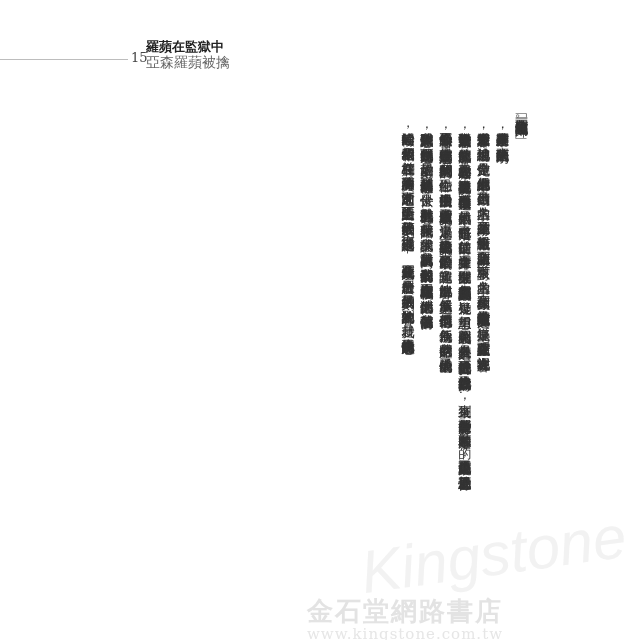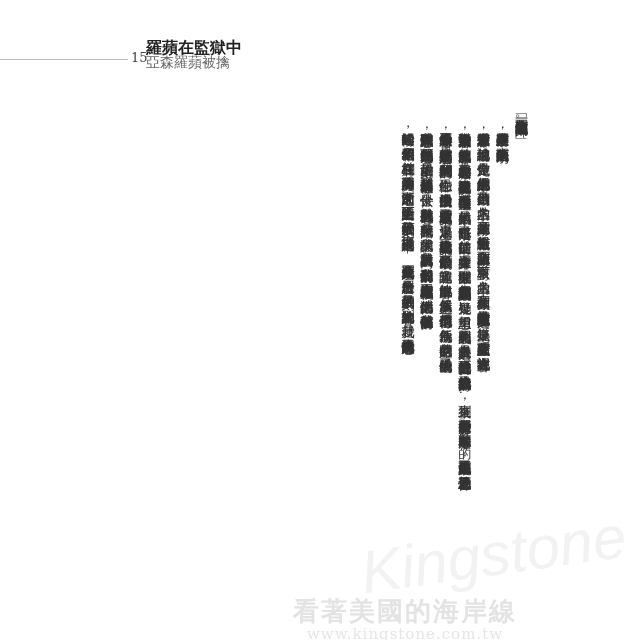--- a/index.html
+++ b/index.html
@@ -1,21 +1,21 @@
 <!DOCTYPE html>
 <html><head>
 <meta charset="utf-8">
 <style>
   html, body { margin:0; padding:0; background:#ffffff; }
   body { width:640px; height:640px; position:relative; overflow:hidden;
          font-family: "DejaVu Serif", "Liberation Serif", serif; color:#2a2a2a; }
   .header { position:absolute; left:0; top:36px; width:523px; height:40px; }
   .header-rule { position:absolute; left:0; top:23px; width:128px; height:1px; background:#bdbdbd; }
   .page-num { position:absolute; left:131px; top:14px; font-size:13px; color:#444; font-family:"DejaVu Serif", serif; }
-  .chapter-title { position:absolute; left:146px; top:2px; font-size:16px; font-weight:bold; color:#222; letter-spacing:0px; }
+  .chapter-title { position:absolute; left:146px; top:2px; font-size:13px; font-weight:bold; color:#222; letter-spacing:0px; }
   .chapter-sub { position:absolute; left:146px; top:18px; font-size:14px; color:#666; }
   .textblock { position:absolute; left:110px; top:96px; width:420px; height:490px;
                writing-mode: vertical-rl; font-size:13.2px; line-height:18.9px;
                letter-spacing:0.2px; color:#333; overflow:hidden; }
   .para { margin:0; padding:0; text-indent:0; }
   .para.indent { text-indent:2em; }
   .para.indent1 { text-indent:1em; }
   .watermark { position:absolute; left:240px; top:594px; width:330px; text-align:center; }
   .wm-cn { font-size:26px; color:#e3e3e3; letter-spacing:2px; font-weight:bold; }
   .wm-url { font-size:15px; color:#e6e6e6; letter-spacing:1px; margin-top:-4px; }
@@ -38,15 +38,15 @@
   <p class="para indent1">「亞森羅蘋敬領羅才先生的賞金一萬法郎。」</p>
   <p class="para indent">其實羅才身上的手冊中，夾著兩萬法朗的紙幣。</p>
   <p class="para indent">還有幾個旅客攻擊羅才，說他被縛遭劫，完全是做作，但察看他身上的綑綁，自己是做不到的；名片上的字，並不是羅才的筆跡。船上恰有一張舊報紙，上面印著羅蘋的筆跡，取來核對一下，名片上的字，正和羅蘋的相像。於是大家才知道羅才的確是包爾多城富商之子，毫無嫌疑，亞森羅蘋確實在船上，混跡在旅客裡呢！</p>
   <p class="para indent">這件事對於全船旅客帶來大震撼，彼此知道來歷的旅客，整天小心翼翼的廝守在一起；誰也不敢孤身留在艙房裡，更不敢獨自在船中走得很遠，就是很熟的人中，也有暗暗起了猜疑；從前的猜疑，還集中在羅才一身，現在卻分散開來，每個人都有被認為是亞森羅蘋的嫌疑，疑神疑鬼，幻想重重，因為羅蘋的化裝，是在常人意料之外的，也許他是可敬的勞笙大佐，也許他就是高貴的賴浮登侯爵……直到後來，連那些帶著家眷的旅客，和姓名開頭字母不是R的，也逃不了是亞森羅蘋的嫌疑，船上簡直成為恐怖世界了。</p>
   <p class="para indent">不知是否船長故意守秘密，或無線電中確定沒有什麼消息，我們都絕無所聞的，在恐怖中，挨過船中生活的最後一天，大家想羅蘋做了這兩次竊案，一定還未滿足，也許第三次發生的不是竊案，而是暗殺的慘劇了，誰知道呢？他混跡旅客群中，儼然成為一船之主，船員們也奈何他不得，任他為所欲為，我們的生命財產，幾乎成了他的囊中物。</p>
   <p class="para indent">我雖跟著大家恐怖焦急，然而我也感到這時光陰，是最甜蜜的一刻，那莉姑娘見了這樣可怕的事件，十分畏怯，她對我已有充分的信任心，就整天陪伴著我，求我的保護，我真是說不出的高興，我迷醉在那莉的愛情中，不覺在內心深處給亞森羅蘋祝福，感謝他的大力幫忙，使我做著溫馨的情夢。</p>
   <p class="para indent">輪船近岸的時候，我們還相依相偎，並肩靠在欄杆，看著美國的海岸線，漸漸的迎面近來，這時全船上下的人，等候著那最後的一刻，可能揭破這謎題——亞森羅蘋化裝成什麼人？曾用什麼姓名？果然最後的一刻到了，別說其他的旅客，就是我，畢生也不能忘掉這時的情形。</p>
 </div>
 
 <div class="watermark">
-  <div class="wm-cn">看著美國的海岸線</div>
+  <div class="wm-cn">金石堂網路書店</div>
   <div class="wm-url">www.kingstone.com.tw</div>
 </div>
 
 </body></html>

